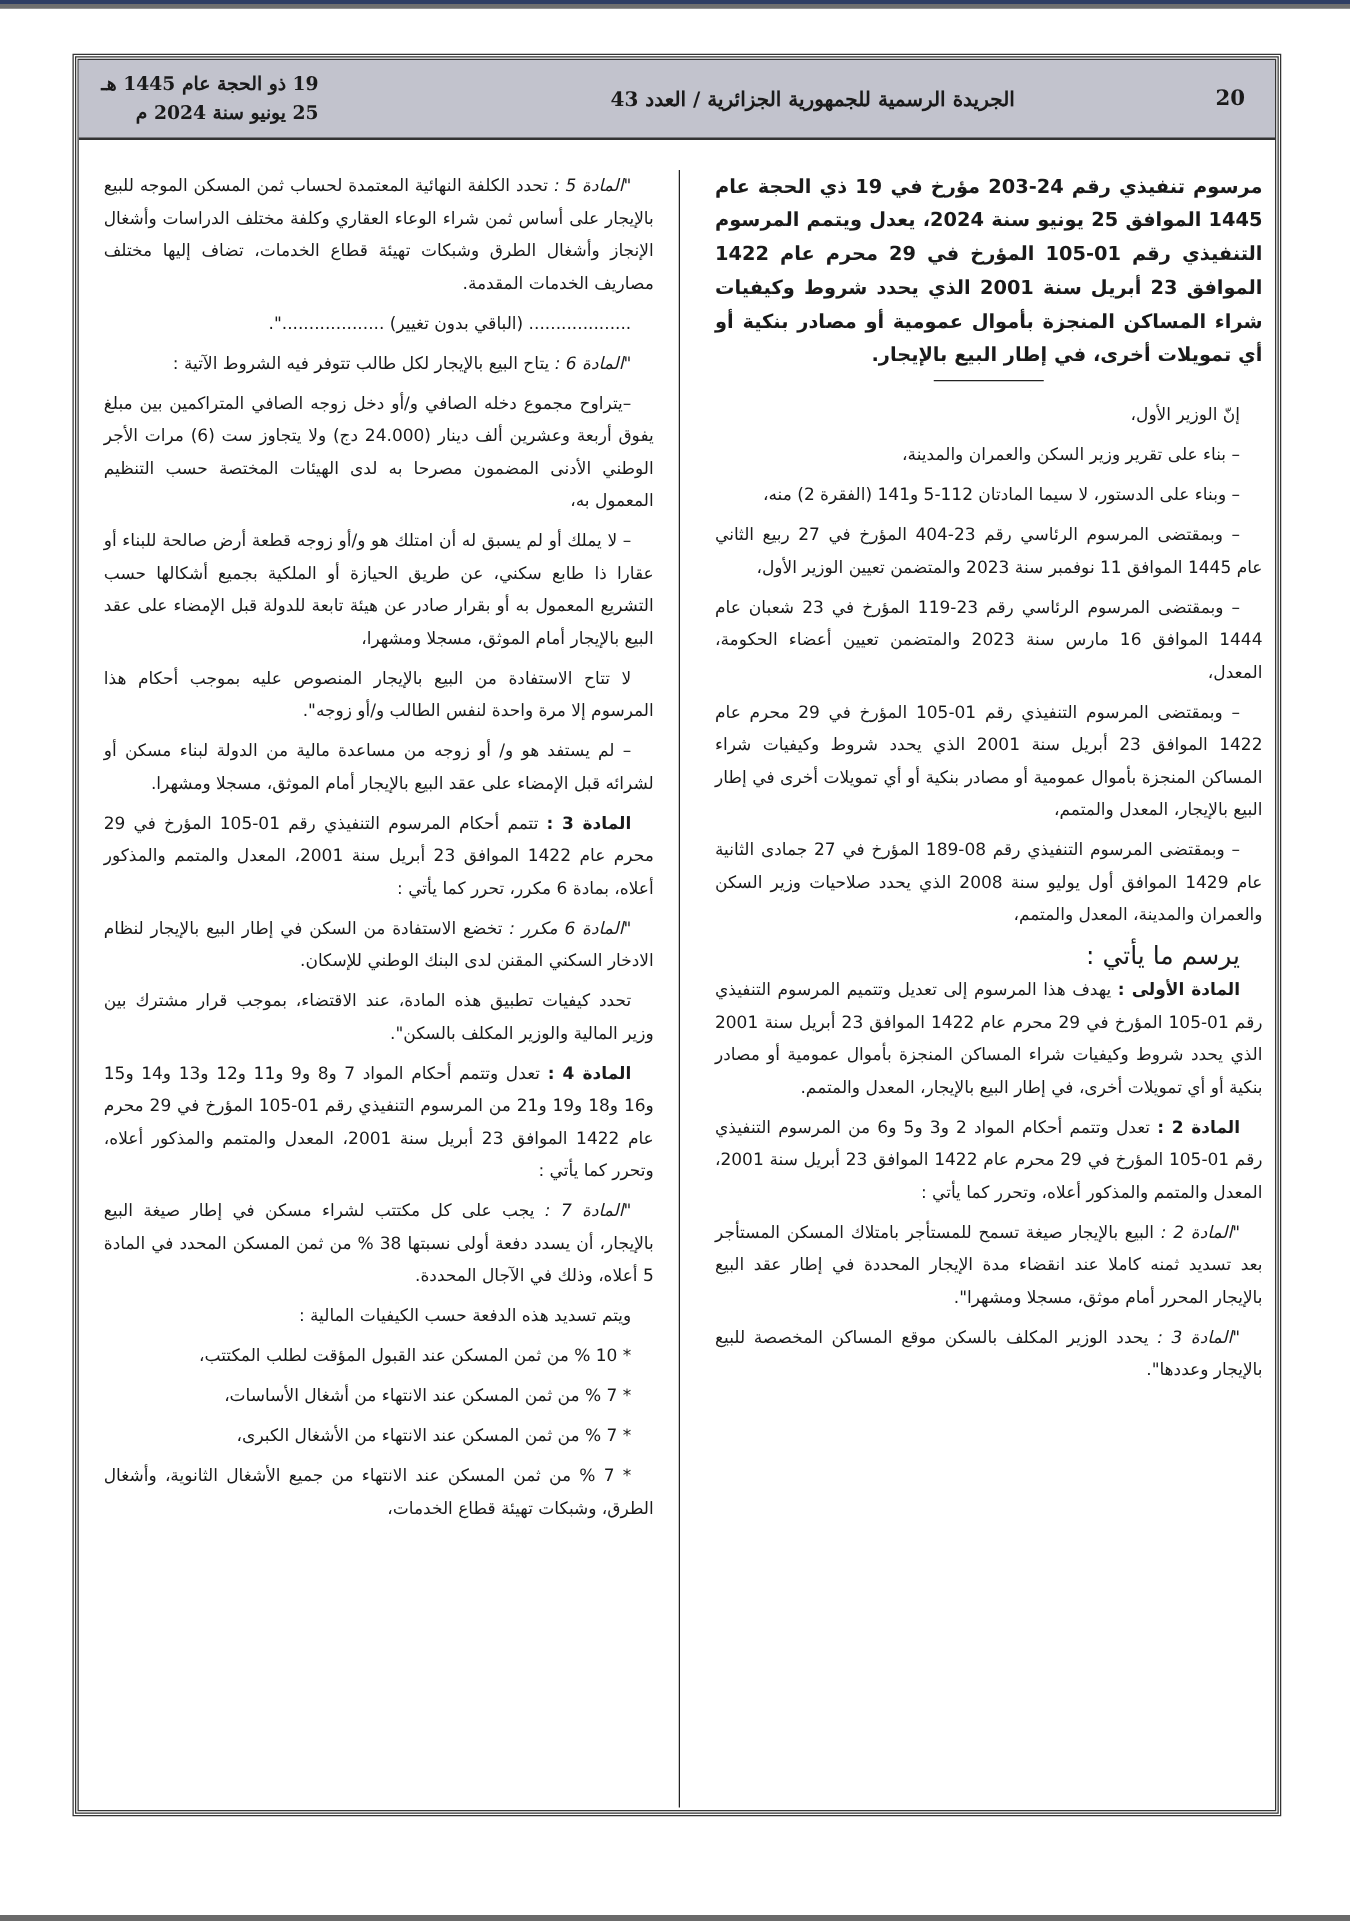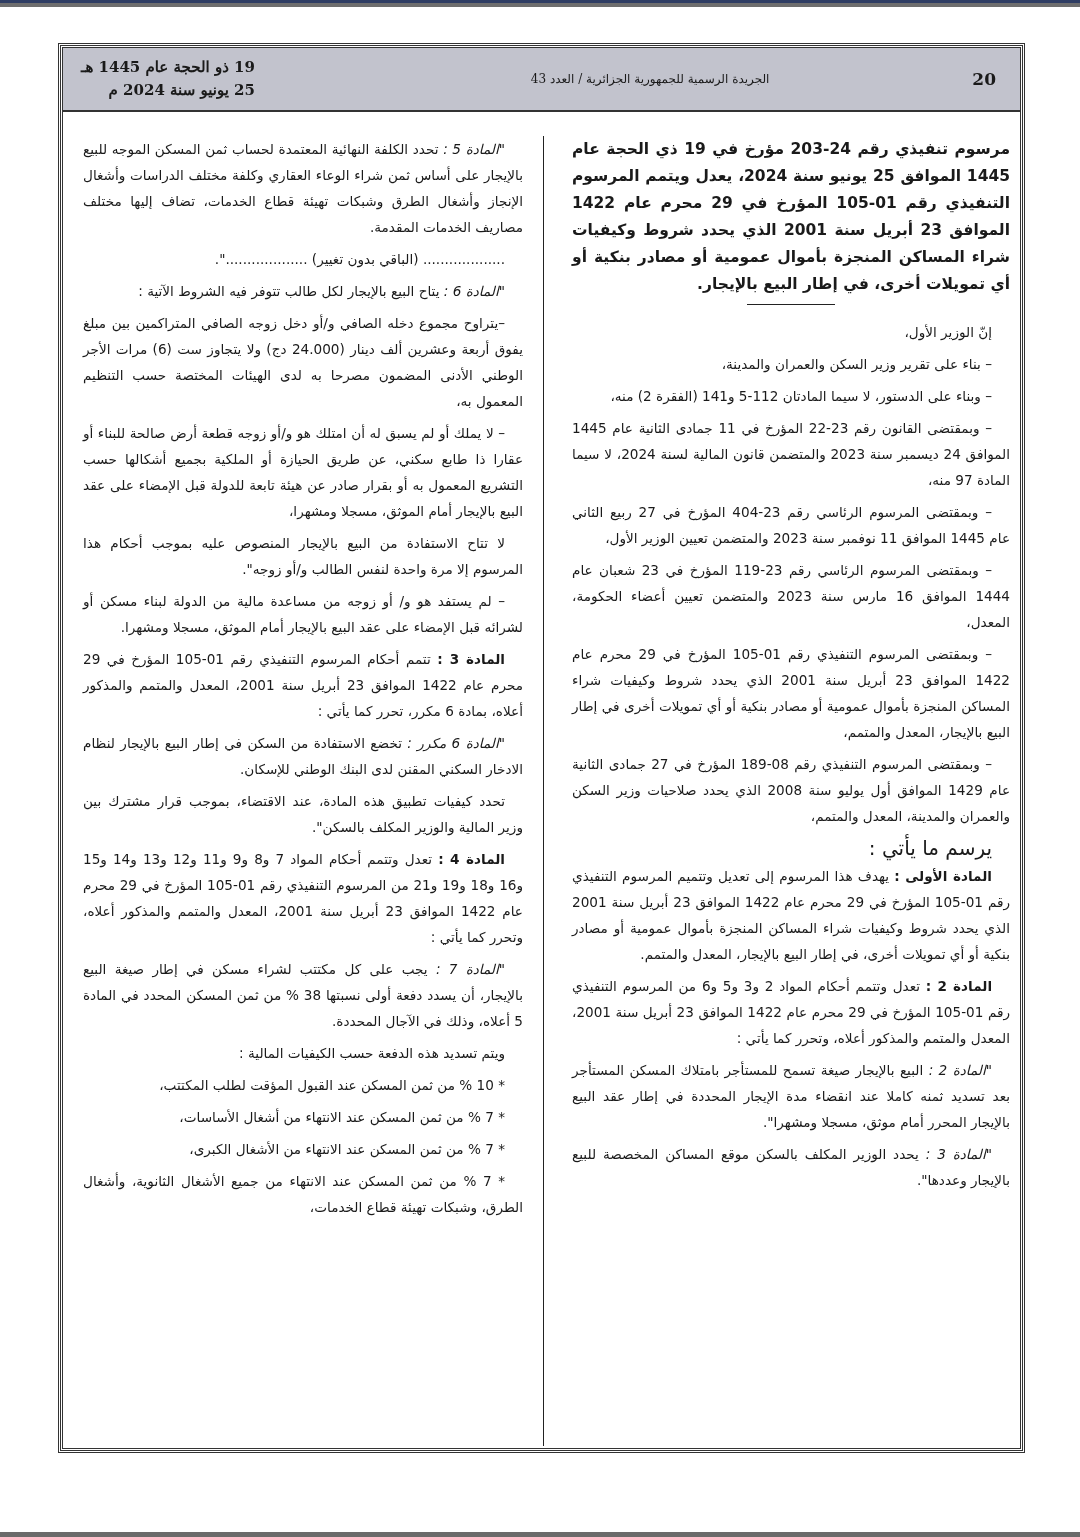--- a/index.html
+++ b/index.html
@@ -19,21 +19,21 @@
     border:3px double #333; box-sizing:border-box;
     outline:1px solid #333; outline-offset:1px;
   }
   .header {
     position:absolute; left:0; top:0; right:0; height:64px;
     background:#c2c3cd; border-bottom:2px solid #333; box-sizing:border-box;
     display:flex; align-items:center; justify-content:space-between;
     padding:0 24px 0 18px;
   }
   .header .page-num { font-family:"DejaVu Serif", serif; font-size:17px; font-weight:bold; }
-  .header .title { font-family:"DejaVu Serif", serif; font-size:12px; font-weight:normal; margin-left:73px; }
+  .header .title { font-family:"DejaVu Serif", serif; font-size:16px; font-weight:bold; margin-left:73px; }
   .header .dates { font-family:"DejaVu Serif", serif; font-size:15px; font-weight:bold; line-height:23px; }
   .col {
     position:absolute; top:88px; font-size:13.6px; line-height:26px; text-align:justify;
     text-align-last:right;
   }
   .col-right { right:10px; width:438px; }
   .col-left { left:20px; width:440px; }
   .divider { position:absolute; left:480px; top:88px; height:1310px; width:1px; background:#222; }
   p { margin:0 0 6px 0; text-indent:18px; }
   p.noindent { text-indent:0; }
@@ -59,21 +59,20 @@
     </div>
   </div>
 
   <div class="col col-right">
     <p class="decree-title">مرسوم تنفيذي رقم 24-203 مؤرخ في 19 ذي الحجة عام 1445 الموافق 25 يونيو سنة 2024، يعدل ويتمم المرسوم التنفيذي رقم 01-105 المؤرخ في 29 محرم عام 1422 الموافق 23 أبريل سنة 2001 الذي يحدد شروط وكيفيات شراء المساكن المنجزة بأموال عمومية أو مصادر بنكية أو أي تمويلات أخرى، في إطار البيع بالإيجار.</p>
     <div class="title-rule"></div>
 
     <p class="noindent" style="text-indent:18px">إنّ الوزير الأول،</p>
     <p>– بناء على تقرير وزير السكن والعمران والمدينة،</p>
     <p>– وبناء على الدستور، لا سيما المادتان 112-5 و141 (الفقرة 2) منه،</p>
-    <p>– وبمقتضى القانون رقم 23-22 المؤرخ في 11 جمادى الثانية عام 1445 الموافق 24 ديسمبر سنة 2023 والمتضمن قانون المالية لسنة 2024، لا سيما المادة 97 منه،</p>
     <p>– وبمقتضى المرسوم الرئاسي رقم 23-404 المؤرخ في 27 ربيع الثاني عام 1445 الموافق 11 نوفمبر سنة 2023 والمتضمن تعيين الوزير الأول،</p>
     <p>– وبمقتضى المرسوم الرئاسي رقم 23-119 المؤرخ في 23 شعبان عام 1444 الموافق 16 مارس سنة 2023 والمتضمن تعيين أعضاء الحكومة، المعدل،</p>
     <p>– وبمقتضى المرسوم التنفيذي رقم 01-105 المؤرخ في 29 محرم عام 1422 الموافق 23 أبريل سنة 2001 الذي يحدد شروط وكيفيات شراء المساكن المنجزة بأموال عمومية أو مصادر بنكية أو أي تمويلات أخرى في إطار البيع بالإيجار، المعدل والمتمم،</p>
     <p>– وبمقتضى المرسوم التنفيذي رقم 08-189 المؤرخ في 27 جمادى الثانية عام 1429 الموافق أول يوليو سنة 2008 الذي يحدد صلاحيات وزير السكن والعمران والمدينة، المعدل والمتمم،</p>
 
     <p class="heading">يرسم ما يأتي :</p>
 
     <p>
       <span class="b">المادة الأولى :</span>
       <span>يهدف هذا المرسوم إلى تعديل وتتميم المرسوم التنفيذي رقم 01-105 المؤرخ في 29 محرم عام 1422 الموافق 23 أبريل سنة 2001 الذي يحدد شروط وكيفيات شراء المساكن المنجزة بأموال عمومية أو مصادر بنكية أو أي تمويلات أخرى، في إطار البيع بالإيجار، المعدل والمتمم.</span>

